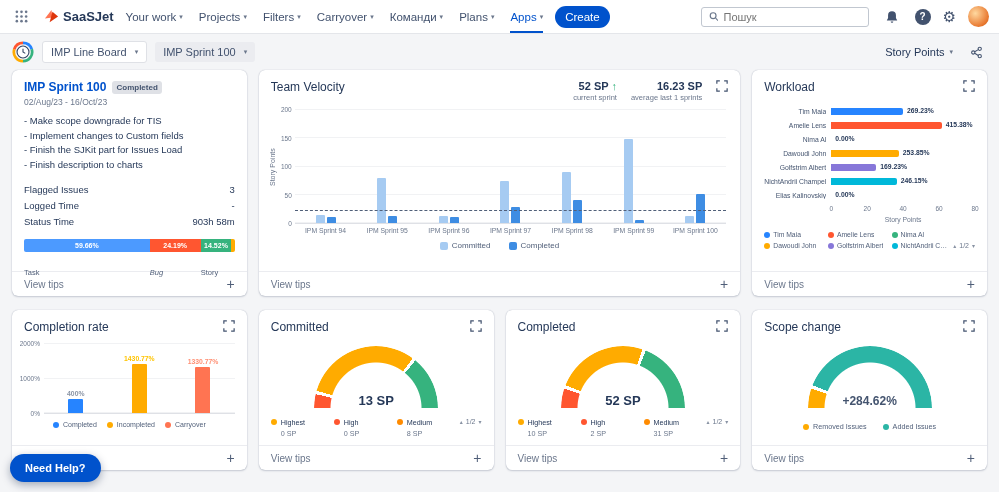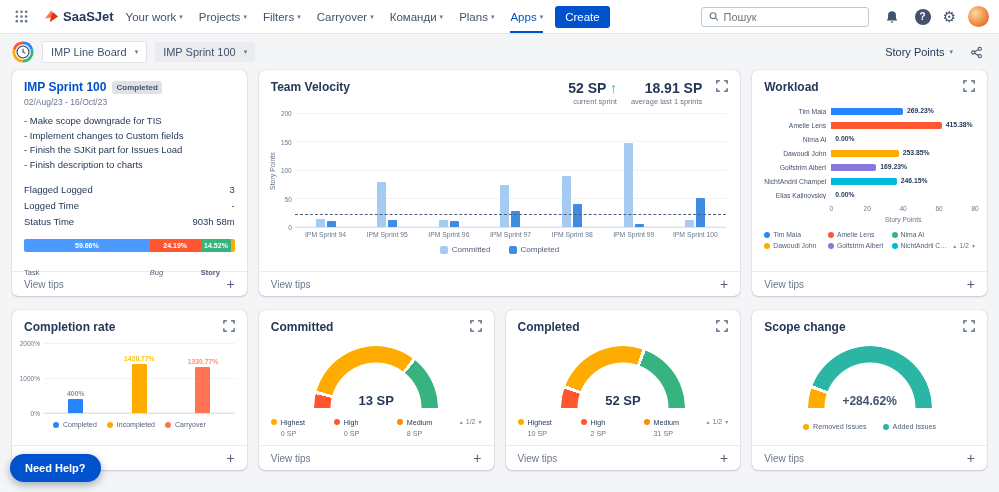--- a/index.html
+++ b/index.html
@@ -10,41 +10,41 @@
 
 .topnav{height:34px;background:#fff;border-bottom:1px solid #E4E6EA;display:flex;align-items:stretch;padding:0 10px;gap:12px}
 .topnav>*{align-self:center}
 .icon-btn{display:inline-flex;align-items:center;justify-content:center;width:22px;height:22px;cursor:pointer}
 .brand{display:flex;align-items:center;gap:4px;cursor:pointer}
 .brand-text{font-weight:bold;font-size:13px;color:#253858}
 .nav-items{display:flex;gap:16px;align-self:stretch}
 .nav-item{display:flex;align-items:center;gap:3px;font-size:11.5px;color:#42526E;cursor:pointer;border-bottom:2px solid transparent;padding-top:2px}
 .nav-item.active{color:#0052CC;border-bottom-color:#0052CC}
 .chev{font-size:7px;color:#6B778C}
-.create-btn{background:#0052CC;color:#fff;border:none;border-radius:3px;font-size:11.5px;padding:5px 10px;cursor:pointer;font-family:inherit}
+.create-btn{background:#0052CC;color:#fff;border:none;border-radius:11px;font-size:11.5px;padding:5px 10px;cursor:pointer;font-family:inherit}
 .search-box{margin-left:auto;display:flex;align-items:center;gap:5px;border:1px solid #C1C7D0;border-radius:3px;padding:3px 7px;width:168px;background:#fff}
 .search-box input{border:none;outline:none;font-size:11px;width:100%;font-family:inherit;color:#172B4D}
 .help-circle{width:16px;height:16px;border-radius:50%;background:#42526E;color:#fff;font-size:10px;font-weight:bold;display:inline-flex;align-items:center;justify-content:center;cursor:pointer}
 .gear{font-size:15px;color:#42526E;cursor:pointer;line-height:1}
 .avatar{width:21px;height:21px;border-radius:50%;background:radial-gradient(circle at 35% 35%,#FFD9A0,#E8772E 70%,#B35309);cursor:pointer}
 
 
 .toolbar{height:32px;display:flex;align-items:center;gap:8px;padding:0 12px;margin-top:2px}
 .select{display:flex;align-items:center;gap:8px;font-size:11px;color:#42526E;border-radius:3px;padding:4px 8px;cursor:pointer}
 .select.white{background:#fff;border:1px solid #DFE1E6}
 .select.gray{background:#EBECF0}
 .toolbar-right{margin-left:auto;display:flex;align-items:center;gap:12px}
 .metric-select{display:flex;align-items:center;gap:5px;font-size:11px;color:#253858;cursor:pointer}
 
 
 .grid{position:absolute;left:12px;right:12px;top:70px;display:grid;grid-template-columns:repeat(4,1fr);grid-template-rows:226px 160px;gap:14px 12px}
 .card{background:#fff;border-radius:6px;box-shadow:0 1px 2px rgba(9,30,66,.18),0 0 1px rgba(9,30,66,.3);display:flex;flex-direction:column;min-width:0;position:relative}
 .velocity-card{grid-column:2/4}
 .card-header{display:flex;justify-content:space-between;align-items:flex-start;padding:10px 12px 2px}
-.card-title{font-size:12px;font-weight:bold;color:#253858}
+.card-title{font-size:12px;font-weight:normal;color:#253858}
 .expand{cursor:pointer;display:inline-flex}
 .card-footer{margin-top:auto;border-top:1px solid #EBECF0;display:flex;justify-content:space-between;align-items:center;padding:5px 12px}
 .view-tips{font-size:10px;color:#6B778C;cursor:pointer}
 .plus{font-size:14px;color:#505F79;cursor:pointer;line-height:1}
 
 
 .sprint-head{display:flex;align-items:center;gap:6px;padding:10px 12px 0}
 .sprint-title{font-size:12px;font-weight:bold;color:#0052CC;cursor:pointer}
 .badge{background:#DFE1E6;color:#44546F;font-size:8px;font-weight:bold;border-radius:3px;padding:2px 4px}
 .sprint-dates{font-size:8.5px;color:#6B778C;padding:3px 12px 0}
@@ -54,21 +54,21 @@
 .stat-row{display:flex;justify-content:space-between;font-size:9.5px;color:#253858;line-height:1.7}
 .dist-wrap{padding:9px 12px 0}
 .dist-bar{display:flex;height:13px;border-radius:2px;overflow:hidden}
 .dist-seg{color:#fff;font-size:7px;font-weight:bold;text-align:center;line-height:13px;overflow:hidden;white-space:nowrap}
 .dist-labels{position:relative;height:11px;margin-top:2px}
 .dist-label{position:absolute;top:14px;font-size:7.5px;color:#505F79;white-space:nowrap}
 
 
 .vel-stats{display:flex;gap:14px;align-items:flex-start}
 .vel-stat{text-align:right}
-.vel-value{font-size:14px;font-weight:bold;color:#253858}
+.vel-value{font-size:11px;font-weight:bold;color:#253858}
 .up-arrow{color:#36B37E;font-weight:bold}
 .vel-caption{font-size:7.5px;color:#6B778C;margin-top:1px}
 .vel-chart{display:flex;margin:6px 14px 0 8px;height:114px}
 .vel-ylabel{writing-mode:vertical-rl;transform:rotate(180deg);font-size:7px;color:#6B778C;display:flex;align-items:center;justify-content:center;width:10px}
 .vel-yticks{width:18px;position:relative}
 .ytick{position:absolute;right:3px;font-size:6.5px;color:#6B778C}
 .vel-plot{flex:1;position:relative;border-bottom:1px solid #DFE1E6}
 .hgrid{position:absolute;left:0;right:0;border-top:1px solid #F1F2F4}
 .vel-bars{position:absolute;left:0;right:0;top:0;bottom:0;display:flex}
 .vgroup{flex:1;display:flex;align-items:flex-end;justify-content:center;gap:2px}
@@ -246,21 +246,21 @@
       </div>
       <div class="sprint-dates">02/Aug/23 - 16/Oct/23</div>
       <div class="sprint-goals">
         <div class="goal">- Make scope downgrade for TIS</div>
         <div class="goal">- Implement changes to Custom fields</div>
         <div class="goal">- Finish the SJKit part for Issues Load</div>
         <div class="goal">- Finish description to charts</div>
       </div>
       <div class="sprint-stats">
         <div class="stat-row">
-            <span>Flagged Logged</span>
+            <span>Flagged Issues</span>
             <span>3</span>
           </div>
         <div class="stat-row">
             <span>Logged Time</span>
             <span>-</span>
           </div>
         <div class="stat-row">
             <span>Status Time</span>
             <span>903h 58m</span>
           </div>
@@ -268,39 +268,39 @@
       <div class="dist-wrap">
         <div class="dist-bar" id="dist-bar">
             <div class="dist-seg" style="width: 59.66%; background: rgb(76, 154, 255);">59.66%</div>
             <div class="dist-seg" style="width: 24.19%; background: rgb(255, 86, 48);">24.19%</div>
             <div class="dist-seg" style="width: 14.52%; background: rgb(54, 179, 126);">14.52%</div>
             <div class="dist-seg" style="width: 1.63%; background: rgb(255, 171, 0);"></div>
           </div>
         <div class="dist-labels" id="dist-labels">
             <span class="dist-label" style="left: 0%;">Task</span>
             <span class="dist-label" style="left: 59.66%; font-style: italic;">Bug</span>
-            <span class="dist-label" style="left: 83.85%; font-weight: bold;">Story</span>
+            <span class="dist-label" style="left: 83.85%;">Story</span>
           </div>
       </div>
       <div class="card-footer">
         <span class="view-tips">View tips</span>
         <span class="plus">+</span>
       </div>
     </section>
 
     <section class="card velocity-card">
       <div class="card-header">
         <span class="card-title">Team Velocity</span>
         <div class="vel-stats">
           <div class="vel-stat">
             <div class="vel-value"><span>52 SP</span> <span class="up-arrow">↑</span></div>
             <div class="vel-caption">current sprint</div>
           </div>
           <div class="vel-stat">
-            <div class="vel-value">18.91 SP</div>
+            <div class="vel-value">16.23 SP</div>
             <div class="vel-caption">average last 1 sprints</div>
           </div>
           <span class="expand">
             <svg width="12" height="12" viewBox="0 0 14 14" fill="none" stroke="#42526E" stroke-width="1.4">
                 <path d="M1 4.5V1h3.5M9.5 1H13v3.5M13 9.5V13H9.5M4.5 13H1V9.5"></path>
               </svg>
           </span>
         </div>
       </div>
       <div class="vel-chart">

